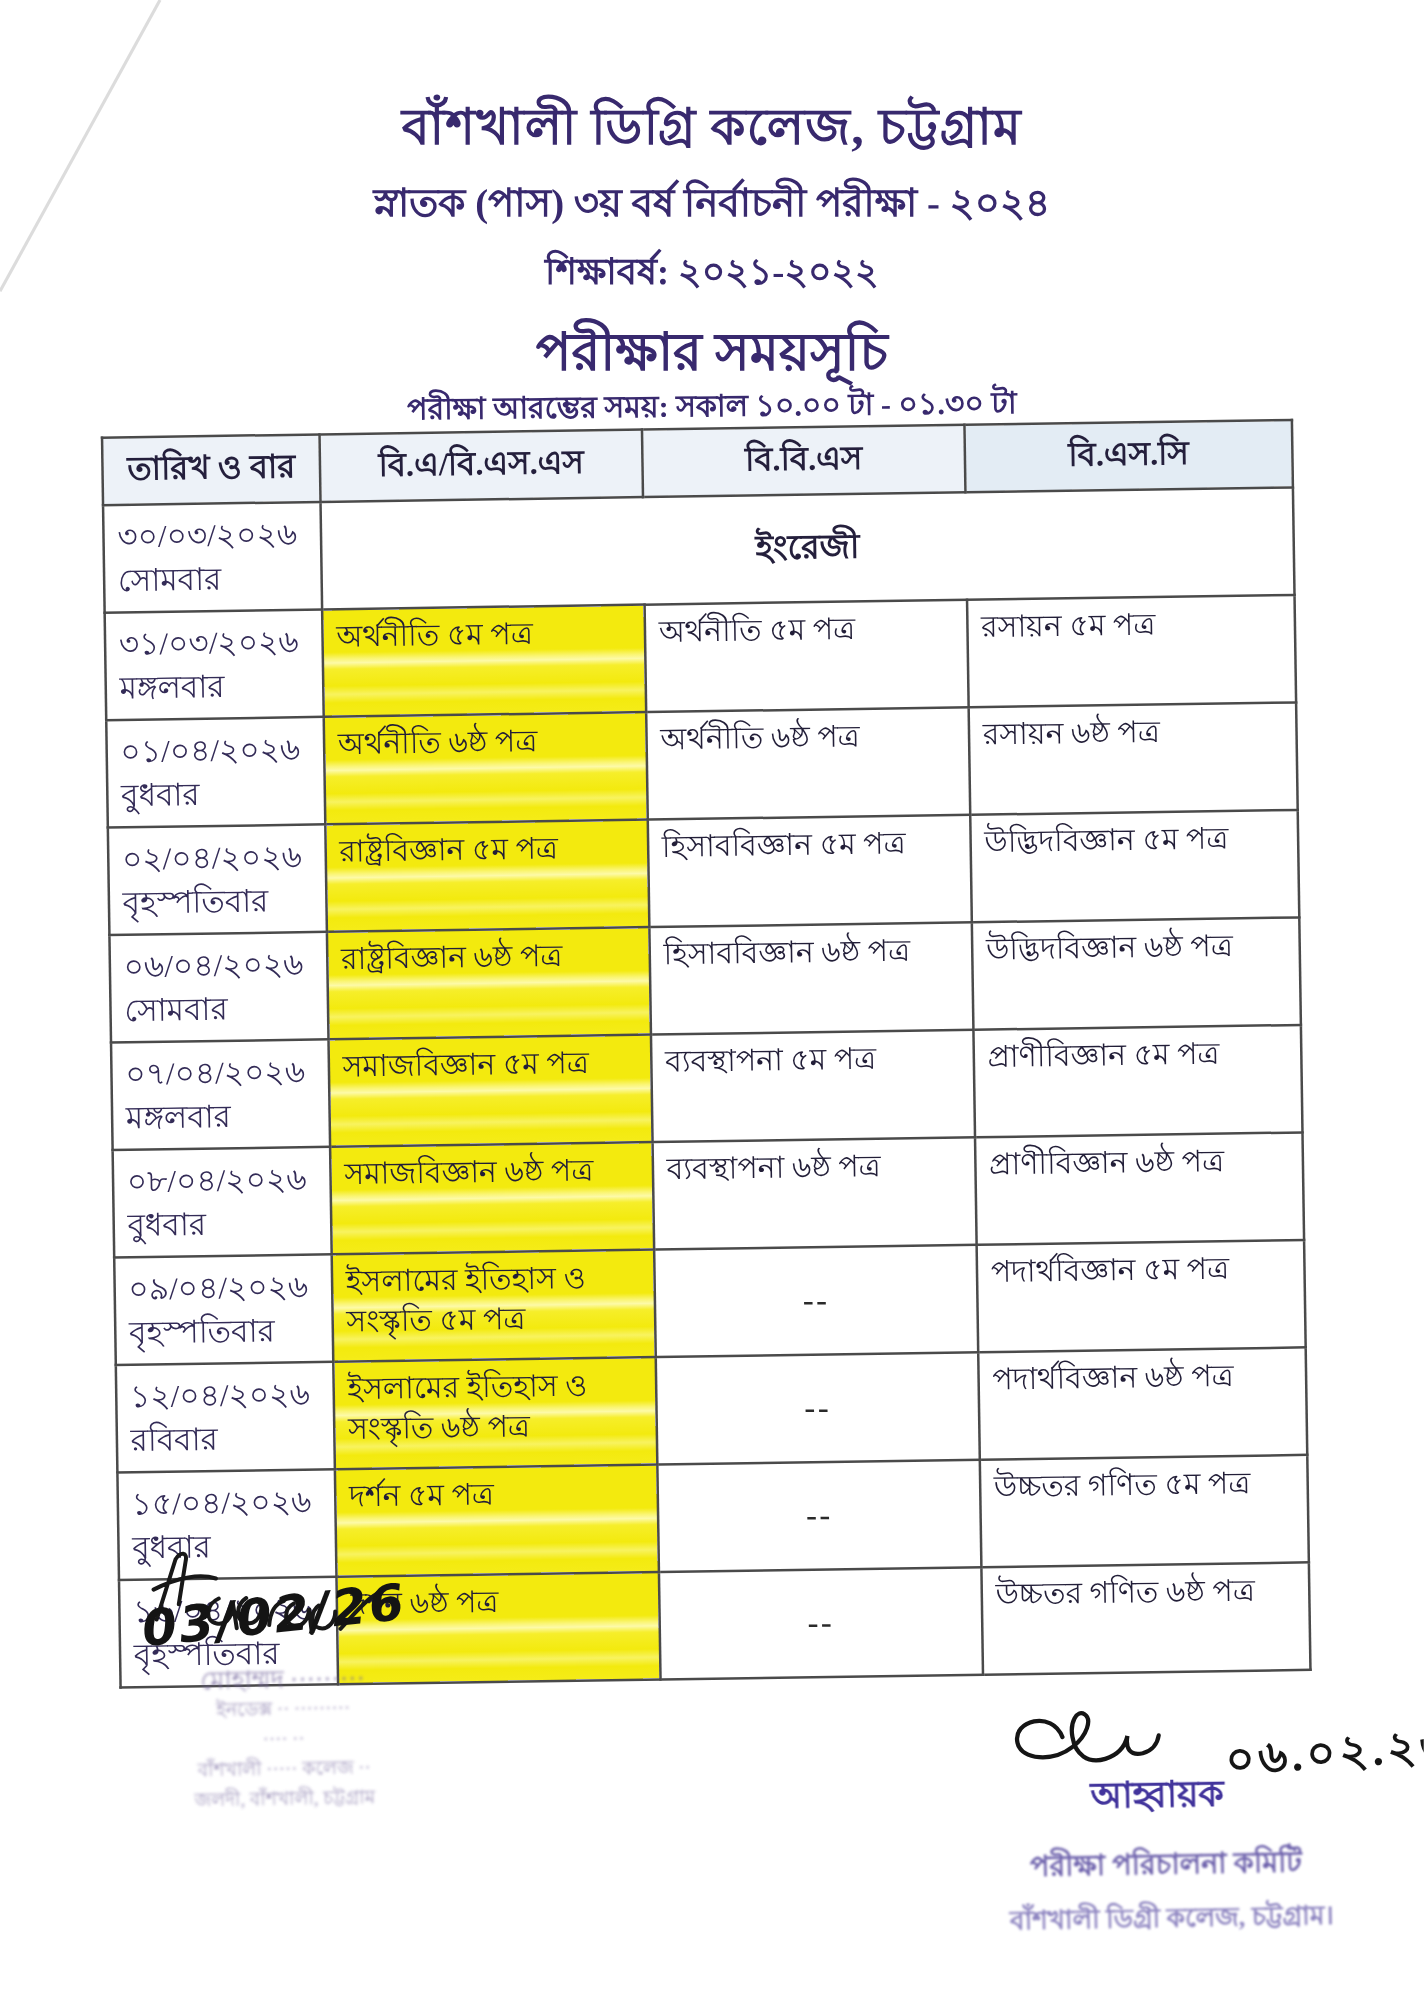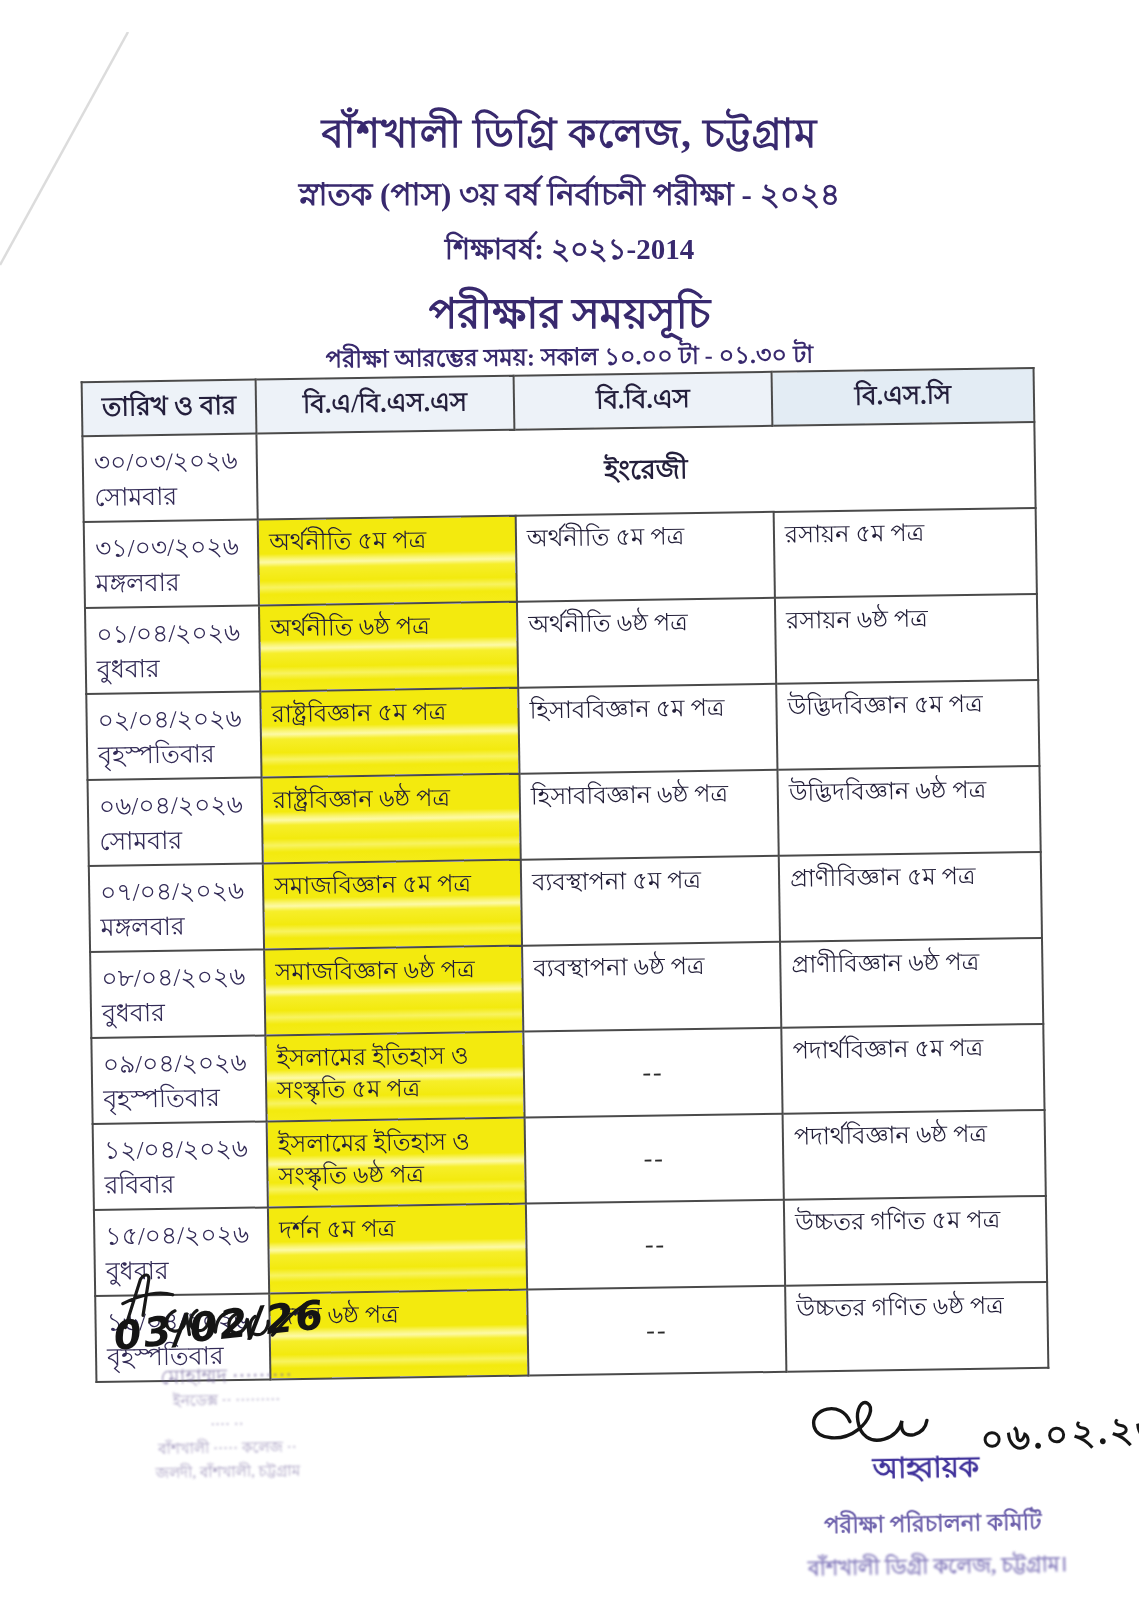--- a/index.html
+++ b/index.html
@@ -4,21 +4,21 @@
 <style>
   * { margin:0; padding:0; box-sizing:border-box; }
   html,body { width:1139px; height:1600px; }
   body {
     position:relative;
     width:1139px; height:1600px;
     background:#ffffff;
     font-family:"Liberation Serif","DejaVu Serif",serif;
     overflow:hidden;
   }
-  .page { position:absolute; inset:0;margin-top:32px; }
+  .page { position:absolute; inset:0; }
 
   
   .paper-edge { position:absolute; left:0; top:0; pointer-events:none; }
 
   .headings { position:absolute; left:0; top:0; width:1139px; text-align:center; color:#38296e; }
   .t-college  { position:absolute; top:70px;  width:100%; font-size:40px; font-weight:bold; letter-spacing:1px; }
   .t-exam     { position:absolute; top:138px; width:100%; font-size:31px; font-weight:bold;font-family:Liberation Serif, serif; }
   .t-session  { position:absolute; top:194px; width:100%; font-size:29px; font-weight:bold; }
   .t-heading  { position:absolute; top:249px; width:100%; font-size:42px; font-weight:bold; }
   .t-time     { position:absolute; top:306px; width:100%; font-size:24px; font-weight:bold; transform:rotate(-0.6deg); }
@@ -92,21 +92,21 @@
 
 <div class="page">
 
   <svg class="paper-edge" width="220" height="260">
     <line x1="128" y1="0" x2="0" y2="233" stroke="#dcdcdc" stroke-width="2.5"></line>
   </svg>
 
   <div class="headings">
     <div class="t-college">বাঁশখালী ডিগ্রি কলেজ, চট্টগ্রাম</div>
     <div class="t-exam">স্নাতক (পাস) ৩য় বর্ষ নির্বাচনী পরীক্ষা - ২০২৪</div>
-    <div class="t-session">শিক্ষাবর্ষ: ২০২১-2014</div>
+    <div class="t-session">শিক্ষাবর্ষ: ২০২১-২০২২</div>
     <div class="t-heading">পরীক্ষার সময়সূচি</div>
     <div class="t-time">পরীক্ষা আরম্ভের সময়: সকাল ১০.০০ টা - ০১.৩০ টা</div>
   </div>
 
   <table class="schedule">
     <colgroup>
         <col class="c1">
         <col class="c2">
         <col class="c3">
         <col class="c4">

